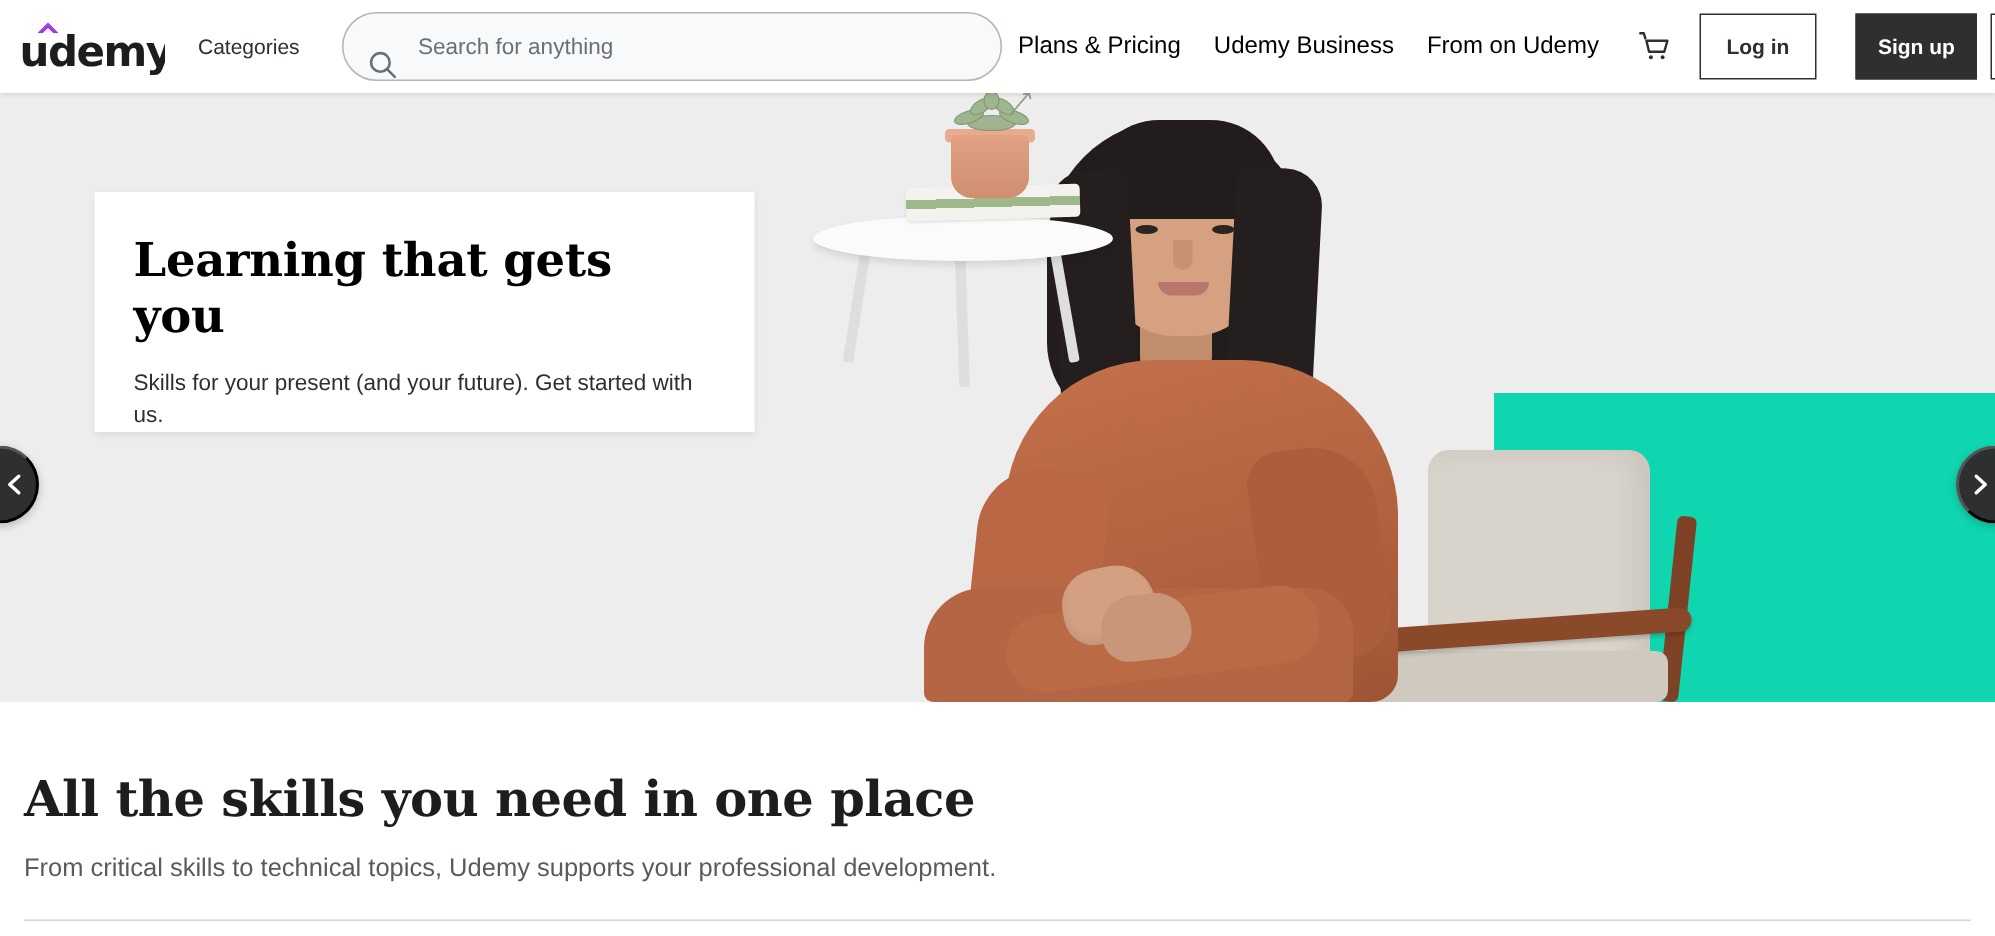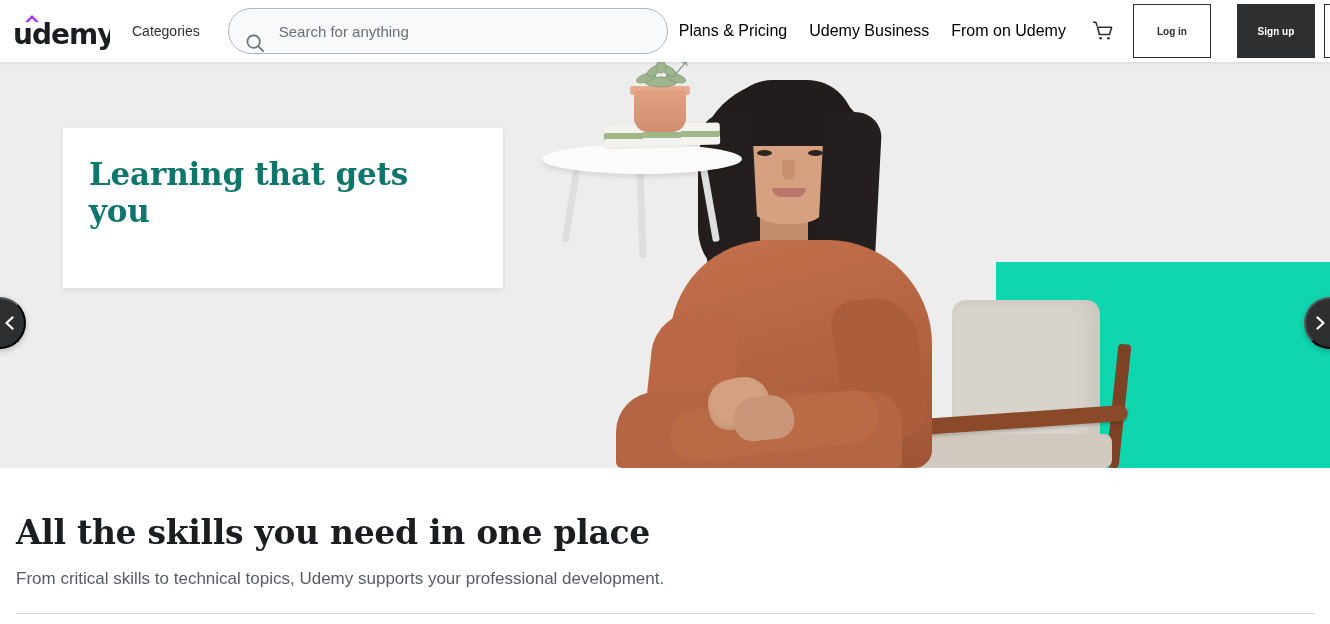--- a/index.html
+++ b/index.html
@@ -84,23 +84,23 @@
     cursor: pointer;
   }
   .cart-btn {
     padding: 0 12px 0 14px;
     display: flex;
     align-items: center;
     cursor: pointer;
   }
   .btn {
     font-family: "Liberation Sans", sans-serif;
-    font-size: 10px;
+    font-size: 14px;
     font-weight: bold;
-    height: 54px;
+    height: 44px;
     display: flex;
     align-items: center;
     justify-content: center;
     cursor: pointer;
     white-space: nowrap;
   }
   .btn-login {
     min-width: 78px;
     padding: 0 14px;
     background: #ffffff;
@@ -382,21 +382,21 @@
     background: #ffffff;
     padding: 28px 28px 0 26px;
     box-shadow: 0 2px 5px rgba(0,0,0,0.08);
     z-index: 5;
   }
   .hero-title {
     font-family: "DejaVu Serif", serif;
     font-weight: bold;
     font-size: 31px;
     line-height: 1.18;
-    color: #0f766e;
+    color: #000000;
     letter-spacing: -0.2px;
   }
   .hero-sub {
     margin-top: 16px;
     font-size: 15px;
     line-height: 1.42;
     color: #2d2f31;
     max-width: 378px;
   }
 
@@ -548,20 +548,21 @@
         <ellipse cx="30" cy="15" rx="8" ry="4" transform="rotate(-34 30 15)"></ellipse>
         <ellipse cx="45" cy="15" rx="8" ry="4" transform="rotate(34 45 15)"></ellipse>
         <ellipse cx="37" cy="11" rx="5" ry="6"></ellipse>
       </g>
       <path d="M50 20 L62 6 M62 6 l-4 1 M62 6 l1 4" fill="none" stroke="#8aa37e" stroke-width="1.2"></path>
     </svg>
   </div>
 
   <div class="hero-card">
     <h1 class="hero-title">Learning that gets you</h1>
+    <p class="hero-sub">Skills for your present (and your future). Get started with us.</p>
   </div>
 
   <button class="arrow arrow-prev">
     <svg width="16" height="16" viewBox="0 0 16 16">
       <polyline points="10.5,2.5 4.5,8 10.5,13.5" fill="none" stroke="#ffffff" stroke-width="2.3" stroke-linecap="round" stroke-linejoin="round"></polyline>
     </svg>
   </button>
 
   <button class="arrow arrow-next">
     <svg width="16" height="16" viewBox="0 0 16 16">

